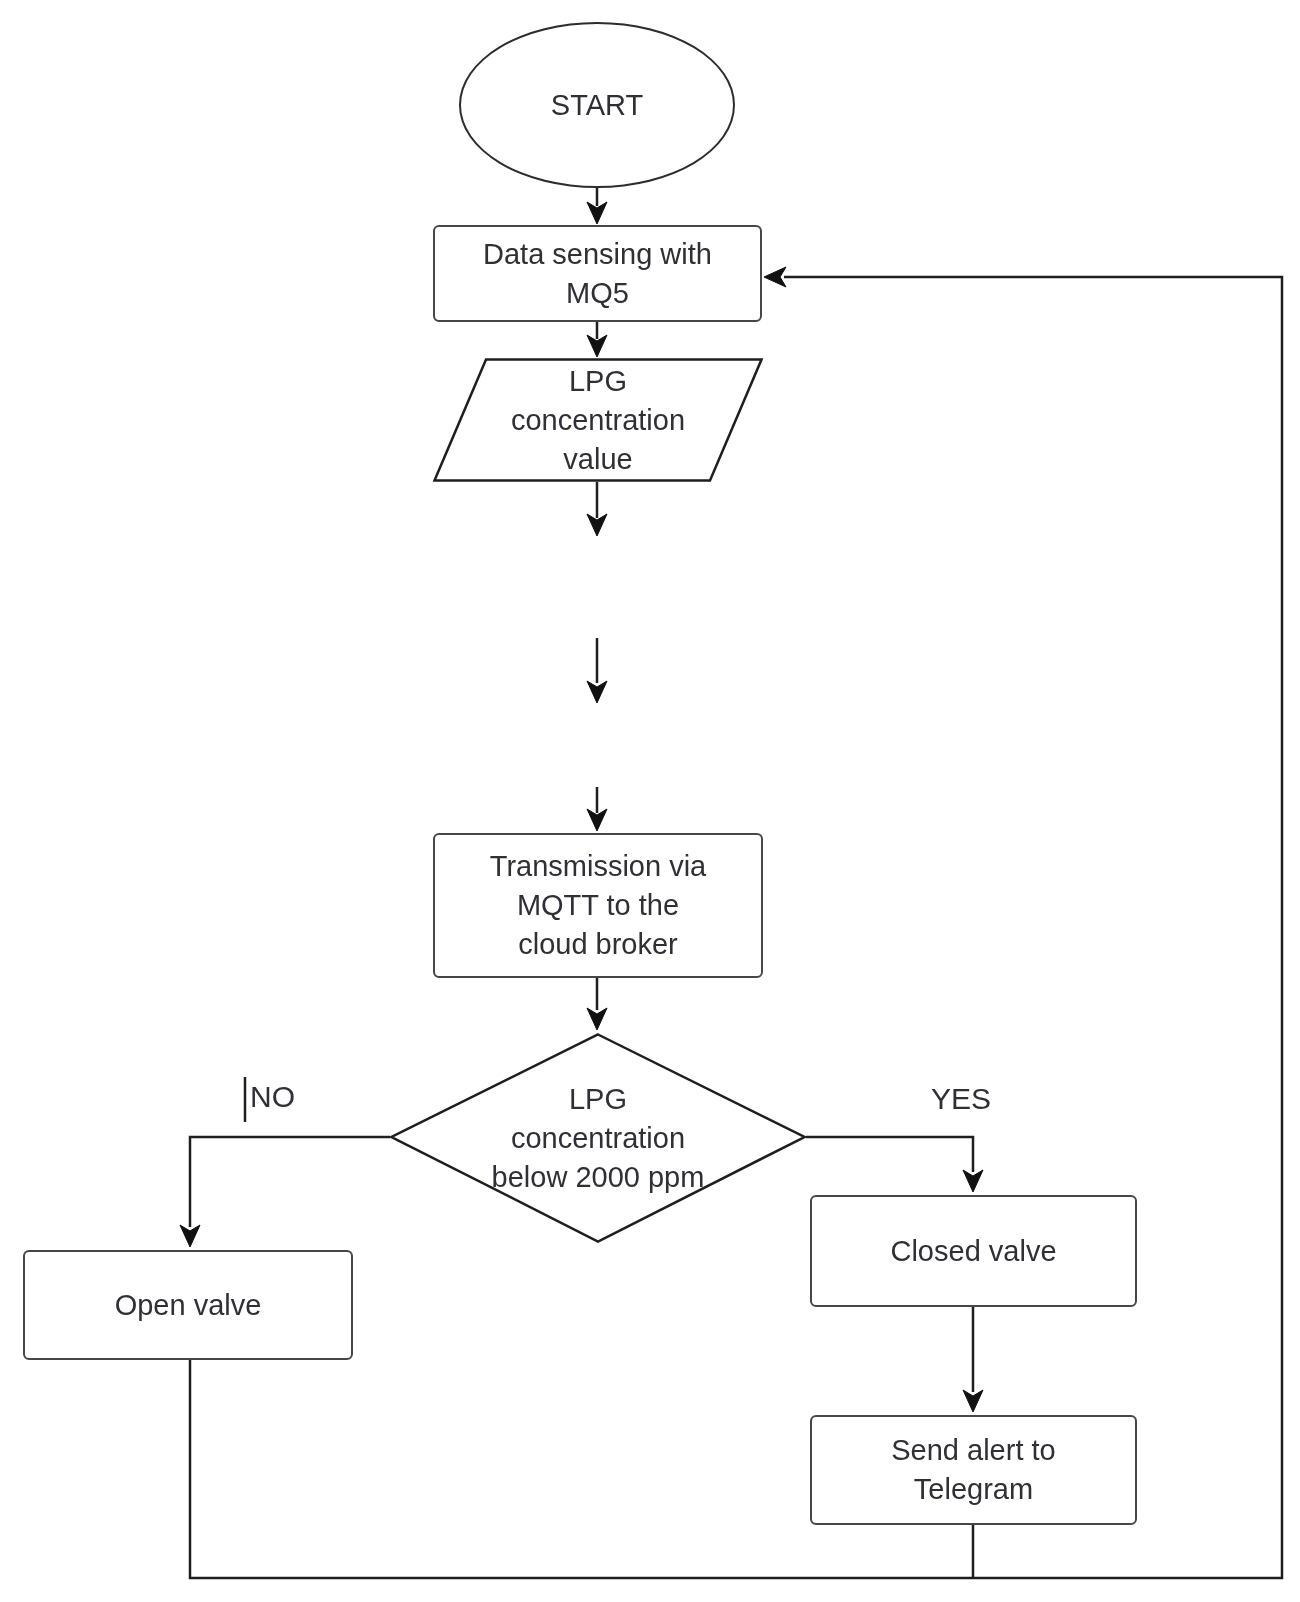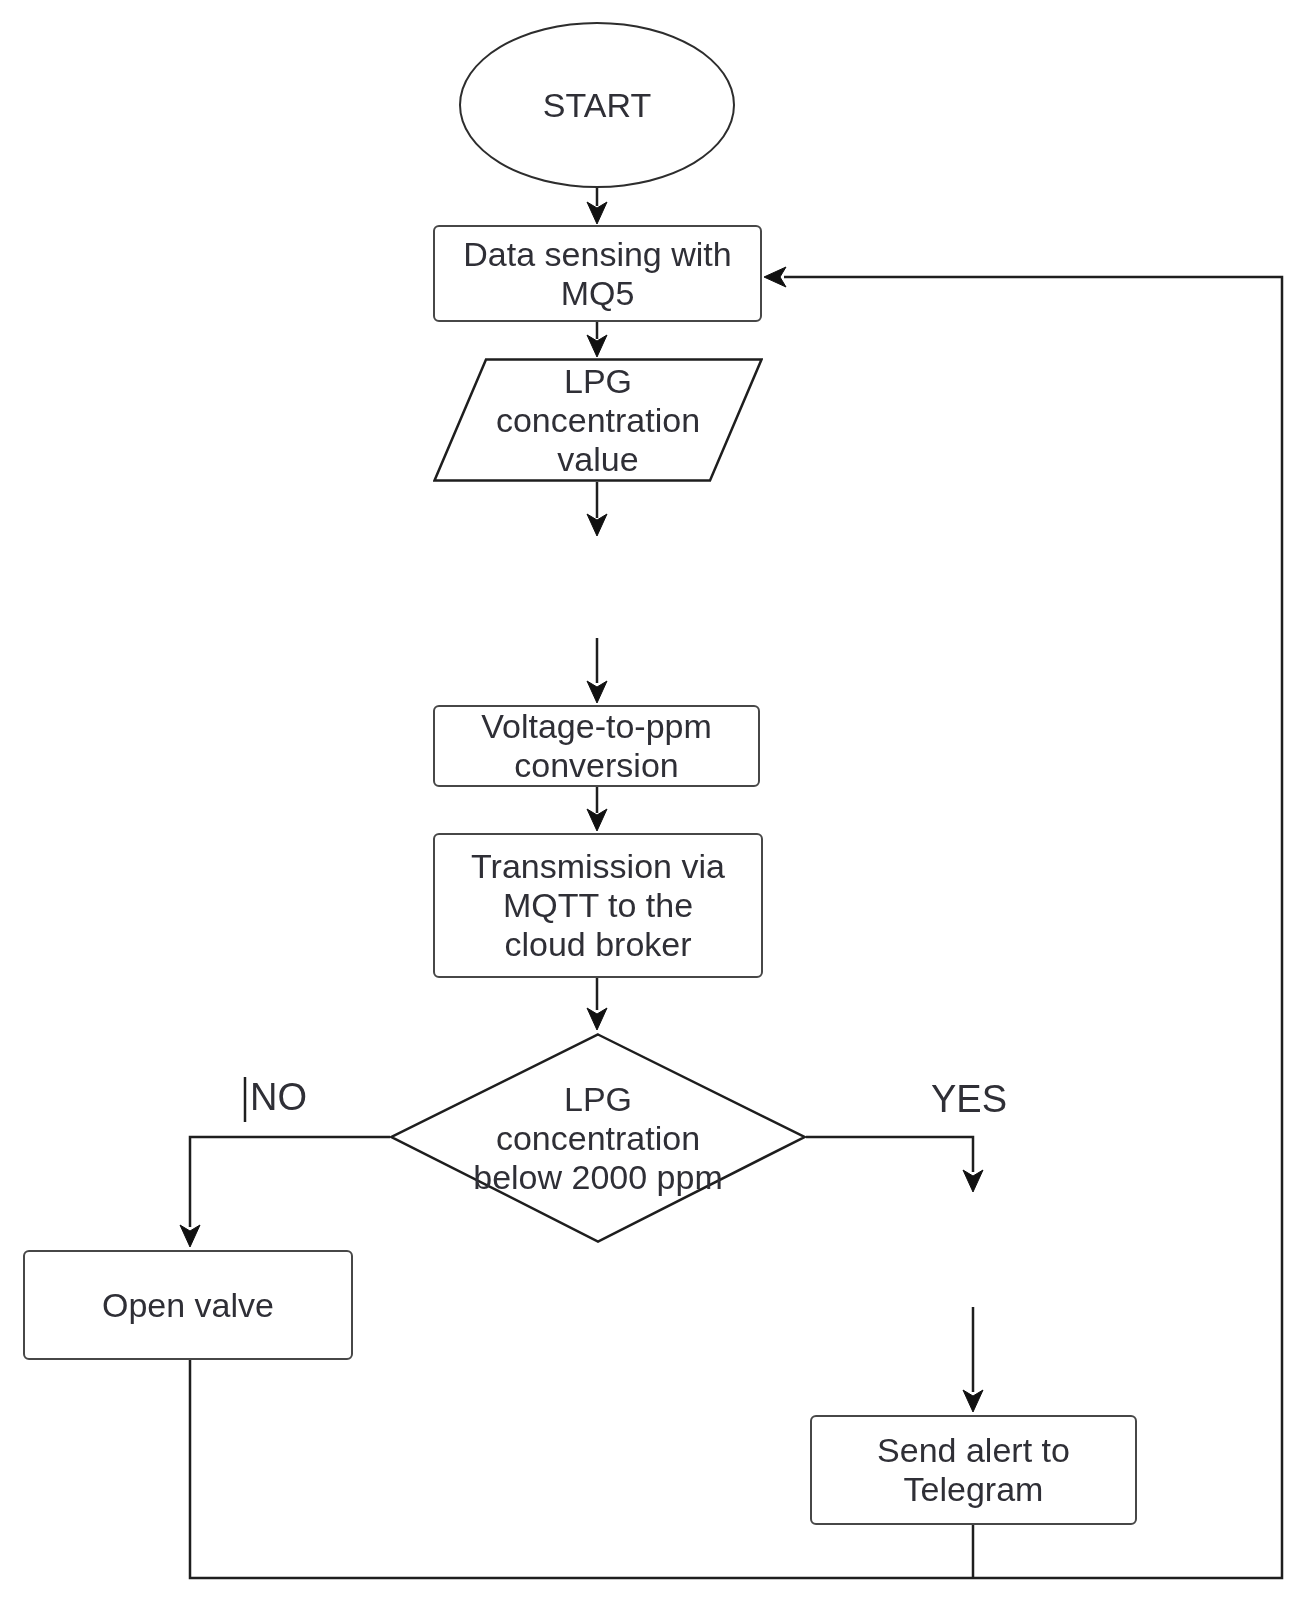--- a/index.html
+++ b/index.html
@@ -33,21 +33,21 @@
     fill: #111111;
     stroke: #111111;
     stroke-width: 1;
   }
   .node {
     position: absolute;
     display: flex;
     align-items: center;
     justify-content: center;
     text-align: center;
-    font-size: 34px;
+    font-size: 29px;
     line-height: 39px;
     white-space: pre-line;
     box-sizing: border-box;
   }
   .node .lbl {
     position: relative;
     z-index: 2;
     white-space: pre-line;
   }
   .terminator {
@@ -74,21 +74,21 @@
     z-index: 1;
   }
   .shape-node svg.shape polygon {
     fill: #ffffff;
     stroke: #1e1e1e;
     stroke-width: 2.5;
     vector-effect: non-scaling-stroke;
   }
   .edge-label {
     position: absolute;
-    font-size: 38px;
+    font-size: 30px;
     line-height: 34px;
     color: #2f2f36;
     z-index: 3;
   }
 </style>
 </head>
 <body>
 
 <div class="canvas">
 
@@ -141,24 +141,20 @@
   <div class="node shape-node" style="left:433px; top:358px; width:330px; height:124px;">
     <svg class="shape" viewBox="0 0 330 124" preserveAspectRatio="none">
       <polygon points="53,1.5 328.5,1.5 277,122.5 1.5,122.5"></polygon>
     </svg>
     <span class="lbl">LPG
 concentration
 value</span>
   </div>
 
 
-  <div class="node process" style="left:433px; top:705px; width:327px; height:82px;">
-    <span class="lbl">Voltage-to-ppm
-conversion</span>
-  </div>
 
   <div class="node process" style="left:433px; top:833px; width:330px; height:145px;">
     <span class="lbl">Transmission via
 MQTT to the
 cloud broker</span>
   </div>
 
   <div class="node shape-node" style="left:390px; top:1033px; width:416px; height:210px;">
     <svg class="shape" viewBox="0 0 416 210" preserveAspectRatio="none">
       <polygon points="208,1.5 414.5,104 208,208.5 1.5,104"></polygon>
@@ -168,19 +164,22 @@
 below 2000 ppm</span>
   </div>
 
   <div class="edge-label" style="left:250px; top:1080px;">NO</div>
   <div class="edge-label" style="left:915px; top:1082px;margin-left:16px;">YES</div>
 
   <div class="node process" style="left:23px; top:1250px; width:330px; height:110px;">
     <span class="lbl">Open valve</span>
   </div>
 
+  <div class="node process" style="left:810px; top:1195px; width:327px; height:112px;">
+    <span class="lbl">Closed valve</span>
+  </div>
 
   <div class="node process" style="left:810px; top:1415px; width:327px; height:110px;">
     <span class="lbl">Send alert to
 Telegram</span>
   </div>
 
 </div>
 
 </body></html>

